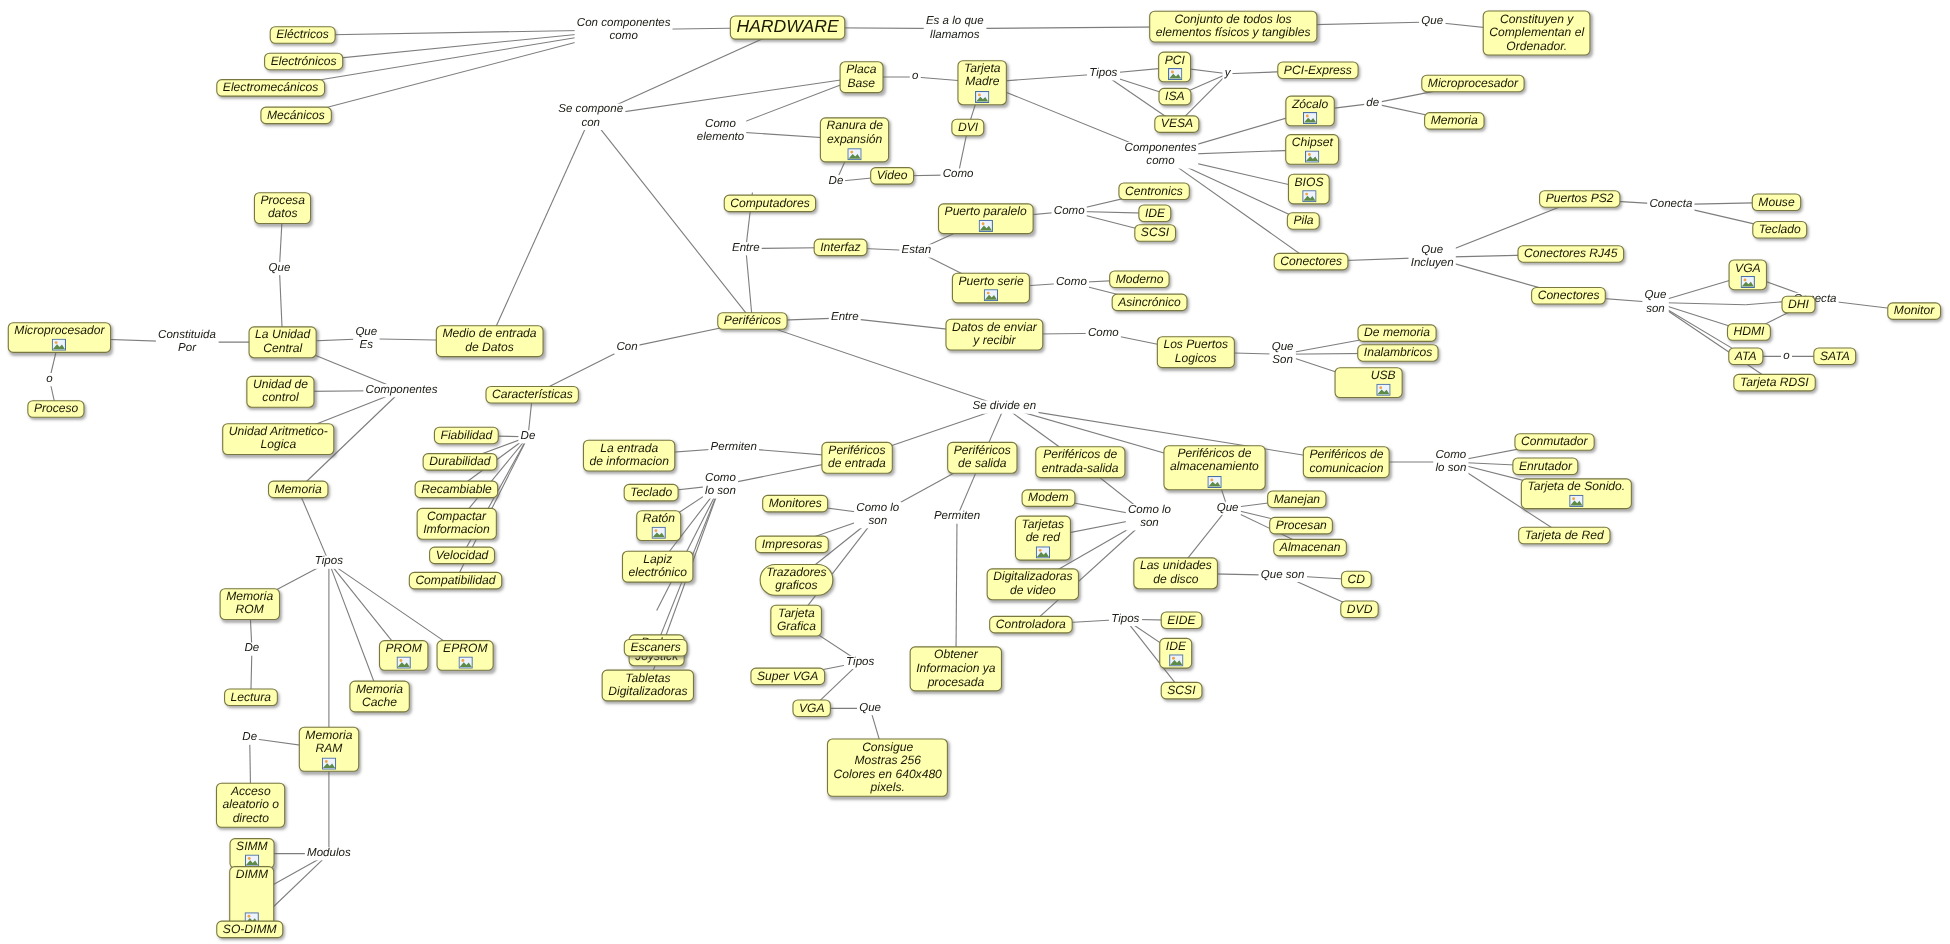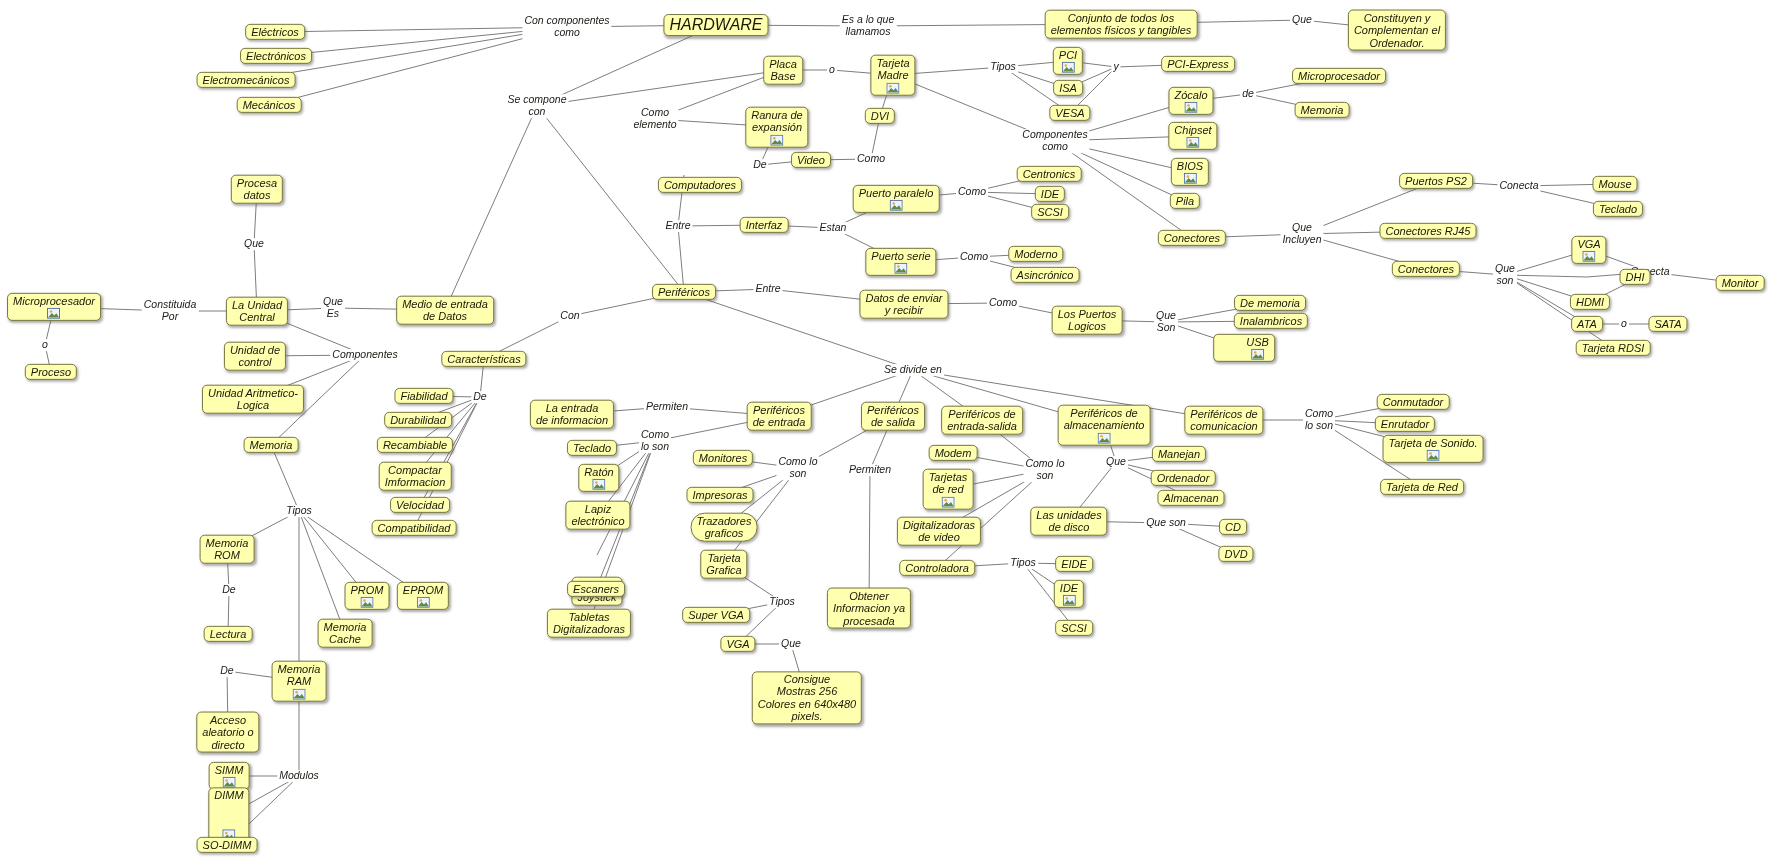--- a/index.html
+++ b/index.html
@@ -693,21 +693,21 @@
       <span class="img-icon"><svg width="13" height="11" viewBox="0 0 13 11">
           <rect x="0.5" y="0.5" width="12" height="10" fill="#eef4ff" stroke="#4a6fa5"></rect>
           <circle cx="4" cy="3.6" r="1.3" fill="#f0a63c"></circle>
           <path d="M1 9.6 L4.8 5.2 L7.2 7.6 L9.3 5.4 L12 9.6 Z" fill="#5d8a46"></path>
         </svg></span>
     </div>
     <div class="node" style="left: 1179px; top: 454px;">
       <span class="node-text">Manejan</span>
     </div>
     <div class="node" style="left: 1183px; top: 478px;">
-      <span class="node-text">Ordenador</span>
+      <span class="node-text">Procesan</span>
     </div>
     <div class="node" style="left: 1191px; top: 498px;">
       <span class="node-text">Almacenan</span>
     </div>
     <div class="node" style="left: 1069px; top: 521px;">
       <span class="node-text">Las unidades
 de disco</span>
     </div>
     <div class="node" style="left: 1233px; top: 527px;">
       <span class="node-text">CD</span>

